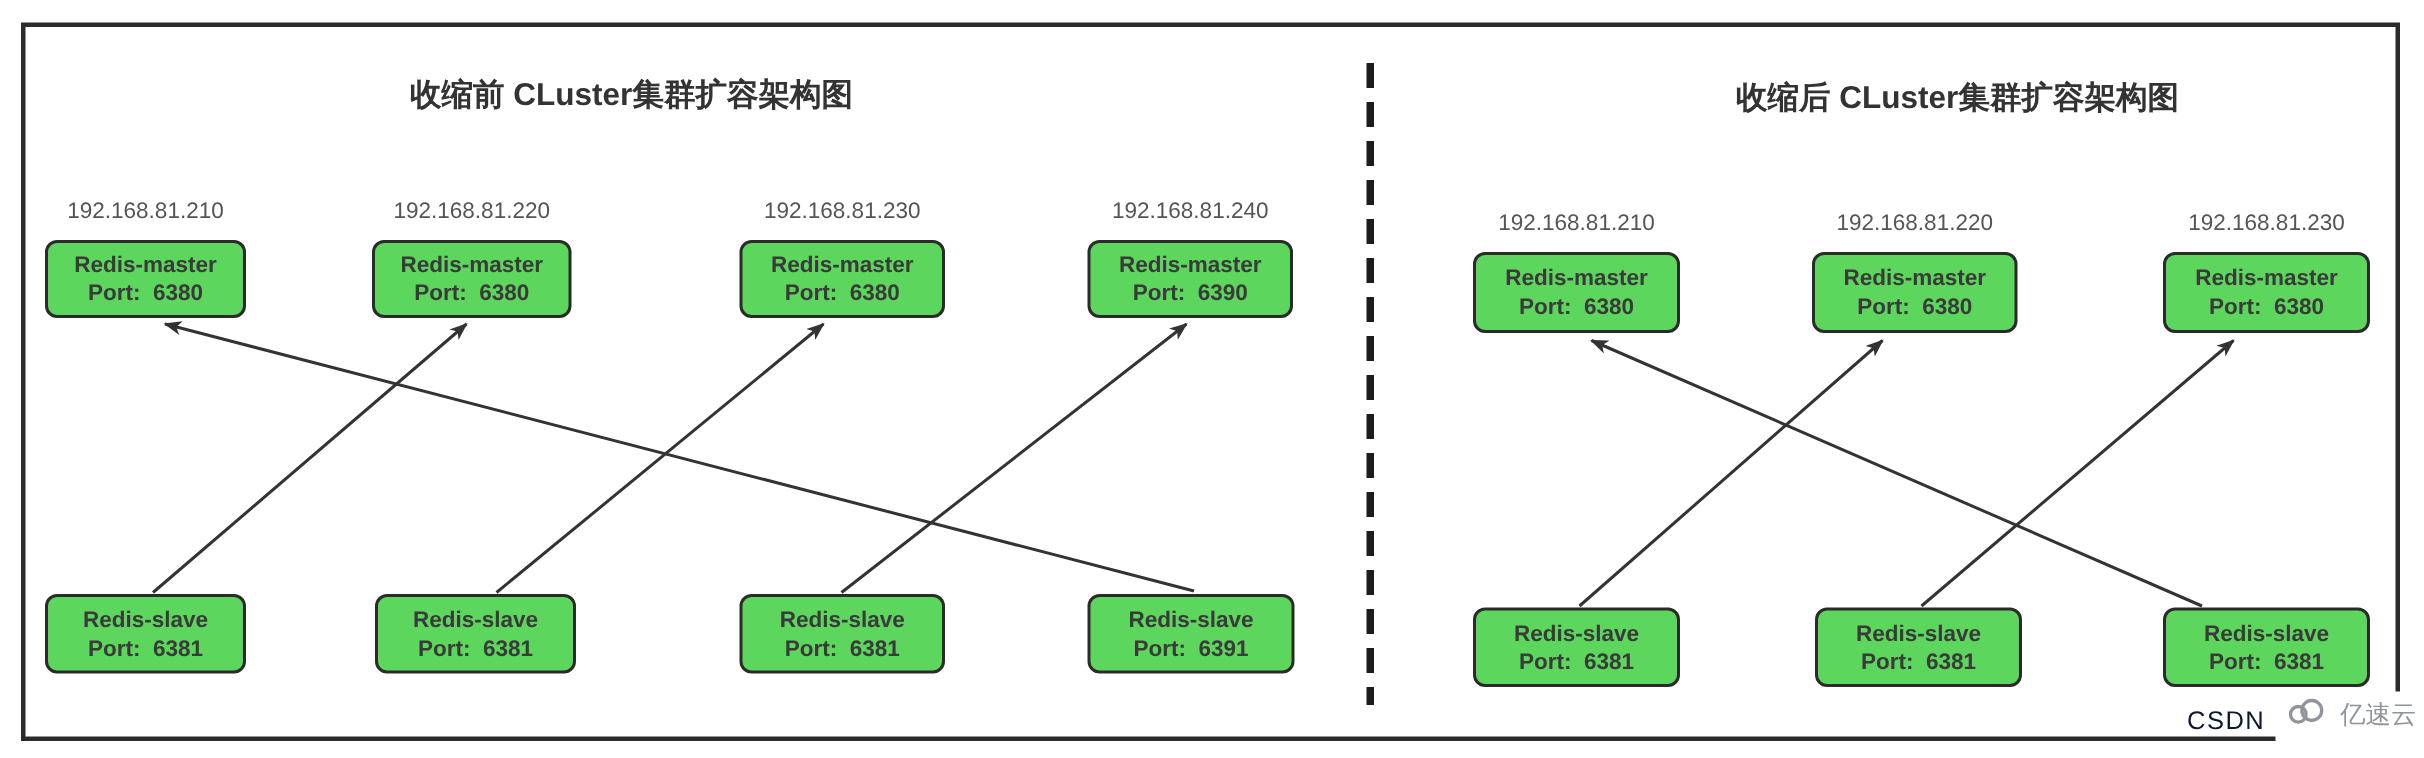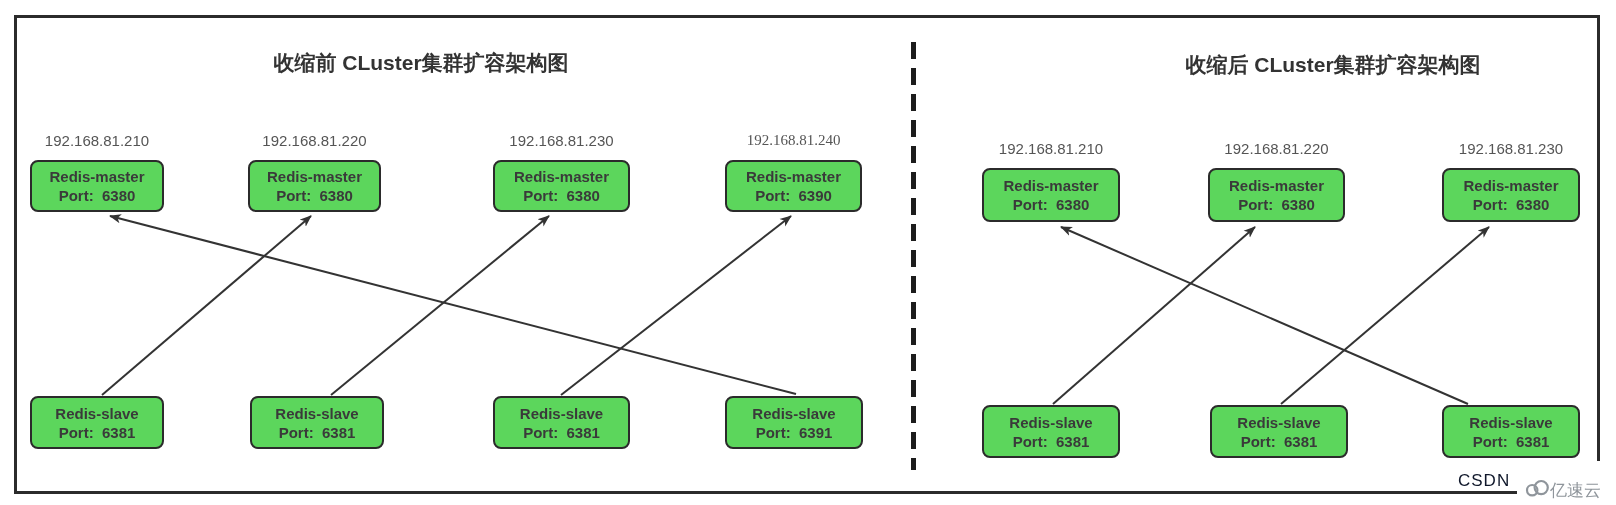--- a/index.html
+++ b/index.html
@@ -15,21 +15,21 @@
   }
   #divider {
     position:absolute; left:911px; top:42px; width:5px; height:428px;
     background:repeating-linear-gradient(180deg,#1c1c1c 0px,#1c1c1c 17px,transparent 17px,transparent 26px);
   }
   .panel-title {
     position:absolute; transform:translate(-50%,-50%);
     font-size:21px; font-weight:bold; color:#333333; white-space:nowrap;
   }
   #title-left  { left:421px; top:63px; }
-  #title-right { left:1333px; top:65px;text-align:center; }
+  #title-right { left:1305px; top:65px;text-align:center; }
   .node {
     position:absolute; border:2.5px solid #2b2b2b; border-radius:8px;
     background:#5cd65c; display:flex; flex-direction:column;
     align-items:center; justify-content:center;
     font-weight:bold; color:#3a3a3a; font-size:15px; line-height:19px;
   }
   .node .port-line { white-space:pre; }
   .ip-label {
     position:absolute; transform:translateX(-50%);
     font-size:15px; color:#555555; white-space:nowrap;
@@ -37,22 +37,22 @@
   #arrow-svg { position:absolute; left:0; top:0; }
   #wm-patch {
     position:absolute; left:1517px; top:461px; width:99px; height:44px;
     background:#ffffff;
   }
   #wm-csdn {
     position:absolute; left:1458px; top:471px;
     font-size:17px; color:#0f172a; letter-spacing:1px;
   }
   #wm-brand {
-    position:absolute; left:1524px; top:478px;
-    display:flex; align-items:center; gap:0;
+    position:absolute; left:1524px; top:464px;
+    display:flex; align-items:center; gap:10px;
     font-size:17px; color:#8f959b;
   }
 </style>
 </head>
 <body>
 
 <div id="canvas">
 
   <div id="frame"></div>
 
@@ -91,21 +91,21 @@
       <div class="ip-label" style="left: 314.5px; top: 132px;">192.168.81.220</div>
       <div class="node" style="left: 493px; top: 160px; width: 137px; height: 52px;">
         <div>Redis-master</div>
         <div class="port-line">Port:  6380</div>
       </div>
       <div class="ip-label" style="left: 561.5px; top: 132px;">192.168.81.230</div>
       <div class="node" style="left: 725px; top: 160px; width: 137px; height: 52px;">
         <div>Redis-master</div>
         <div class="port-line">Port:  6390</div>
       </div>
-      <div class="ip-label" style="left: 793.5px; top: 132px; font-family: Liberation Serif, serif;">192.168.81.240</div>
+      <div class="ip-label" style="left: 793.5px; top: 132px;">192.168.81.240</div>
       <div class="node" style="left: 30px; top: 396px; width: 134px; height: 53px;">
         <div>Redis-slave</div>
         <div class="port-line">Port:  6381</div>
       </div>
       <div class="node" style="left: 250px; top: 396px; width: 134px; height: 53px;">
         <div>Redis-slave</div>
         <div class="port-line">Port:  6381</div>
       </div>
       <div class="node" style="left: 493px; top: 396px; width: 137px; height: 53px;">
         <div>Redis-slave</div>

